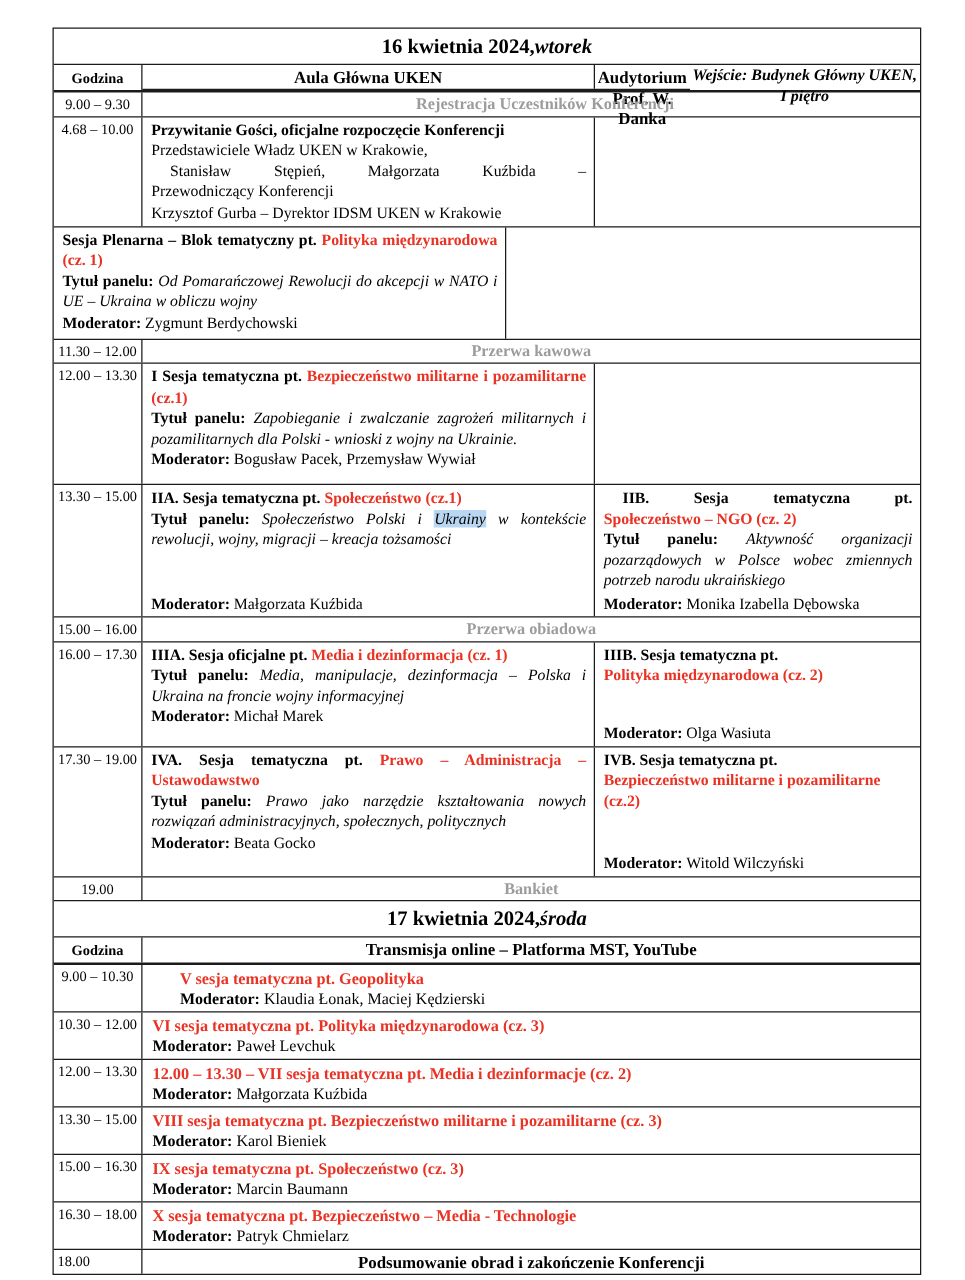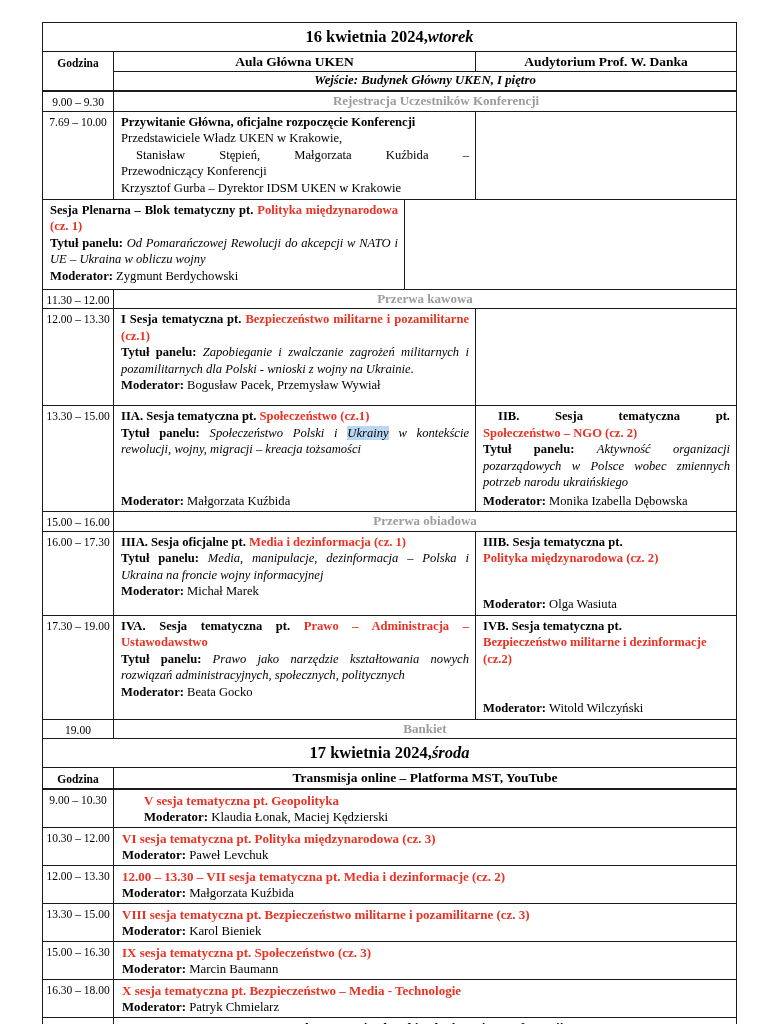--- a/index.html
+++ b/index.html
@@ -29,21 +29,21 @@
     text-align:center;font-size:11.5px;padding:2px 1px 0 1px;
   }
   .c-time.left{text-align:left;padding-left:3px;}
   .c-a{flex:0 0 362px;border-right:1px solid var(--bd);padding:2px 6px 2px 7px;}
   .c-b{flex:1 1 auto;padding:2px 6px 2px 7px;}
   .c-span{flex:1 1 auto;padding:1px 4px;text-align:center;}
 
   
   .row-date{justify-content:center;text-align:center;
     font-weight:bold;font-size:16.5px;line-height:20px;padding:4px 0;}
-  .hdr-right{flex:1 1 auto;display:flex;flex-direction:column;}
+  .hdr-right{flex:1 1 auto;display:flex;flex-direction:row;}
   .hdr-cols{display:flex;border-bottom:1px solid var(--bd);height:20px;}
   .hdr-a{flex:0 0 362px;border-right:1px solid var(--bd);
     text-align:center;font-weight:bold;font-size:13.5px;padding-top:2px;}
   .hdr-b{flex:1 1 auto;text-align:center;font-weight:bold;font-size:13.5px;padding-top:2px;}
   .hdr-entry{height:18px;text-align:center;font-style:italic;font-weight:bold;
     font-size:12.8px;line-height:17px;}
   .godzina{font-weight:bold;font-size:11.5px;padding-top:3px;}
 
   
   .b{font-weight:bold;}
@@ -84,23 +84,23 @@
       <div class="hdr-entry">Wejście: Budynek Główny UKEN, I piętro</div>
     </div>
   </div>
 
   <div class="row bt2" style="min-height:19px">
     <div class="c-time">9.00 – 9.30</div>
     <div class="c-span break-label">Rejestracja Uczestników Konferencji</div>
   </div>
 
   <div class="row" style="min-height:88px">
-    <div class="c-time">7.69 – 10.00</div>
+    <div class="c-time">4.68 – 10.00</div>
     <div class="c-a">
-      <span class="ln b">Przywitanie Główna, oficjalne rozpoczęcie Konferencji</span>
+      <span class="ln b">Przywitanie Gości, oficjalne rozpoczęcie Konferencji</span>
       <span class="ln">Przedstawiciele Władz UKEN w Krakowie,</span>
       <span class="ln fjust">Stanisław Stępień, Małgorzata Kuźbida –</span>
       <span class="ln">Przewodniczący Konferencji</span>
       <span class="ln">Krzysztof Gurba – Dyrektor IDSM UKEN w Krakowie</span>
     </div>
     <div class="c-b"></div>
   </div>
 
   <div class="row" style="min-height:90px">
     <div class="c-a">
@@ -162,21 +162,21 @@
 
   <div class="row" style="min-height:104px">
     <div class="c-time">17.30 – 19.00</div>
     <div class="c-a col">
       <span class="ln just"><span class="b">IVA. Sesja tematyczna pt. </span><span class="rb">Prawo – Administracja – Ustawodawstwo</span></span>
       <span class="ln just"><span class="b">Tytuł panelu: </span><span class="i">Prawo jako narzędzie kształtowania nowych rozwiązań administracyjnych, społecznych, politycznych</span></span>
       <span class="ln"><span class="b">Moderator: </span><span>Beata Gocko</span></span>
     </div>
     <div class="c-b col">
       <span class="ln b">IVB. Sesja tematyczna pt.</span>
-      <span class="ln rb">Bezpieczeństwo militarne i dezinformacje (cz.2)</span>
+      <span class="ln rb">Bezpieczeństwo militarne i pozamilitarne (cz.2)</span>
       <span class="ln push"><span class="b">Moderator: </span><span>Witold Wilczyński</span></span>
     </div>
   </div>
 
   <div class="row" style="min-height:18px">
     <div class="c-time">19.00</div>
     <div class="c-span break-label">Bankiet</div>
   </div>
 
   <div class="row row-date">

